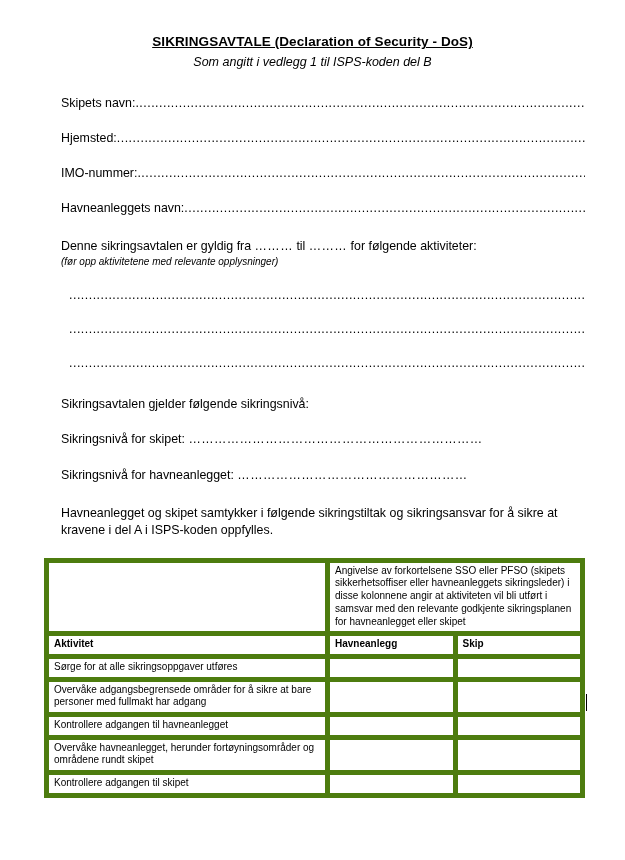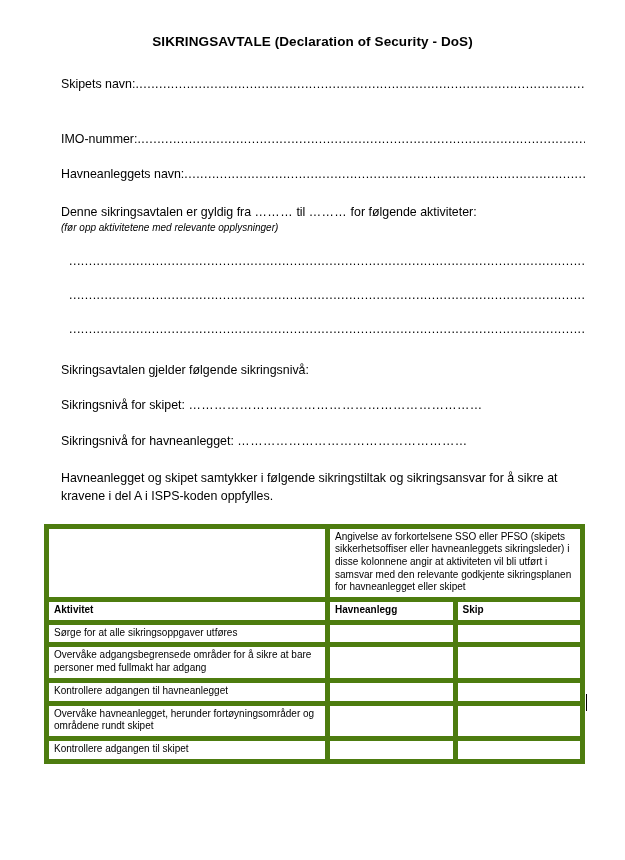--- a/index.html
+++ b/index.html
@@ -27,20 +27,21 @@
   .title-block {
     padding-top: 34px;
     text-align: center;
   }
   .doc-title {
     font-size: 13.5px;
     font-weight: bold;
     letter-spacing: 0.1px;
     line-height: 1.25;
     margin: 0;
+    text-decoration: underline;
   }
   .doc-subtitle {
     font-size: 12.5px;
     font-style: italic;
     line-height: 1.3;
     margin: 3px 0 0 0;
   }
 
   
   .body-area {
@@ -160,33 +161,38 @@
     background: #000000;
   }
 </style>
 </head>
 <body>
 
 <div class="page">
 
   <div class="title-block">
     <div class="doc-title">SIKRINGSAVTALE (Declaration of Security - DoS)</div>
+    <div class="doc-subtitle">Som angitt i vedlegg 1 til ISPS-koden del B</div>
   </div>
 
   <div class="body-area">
 
     <div class="spacer-26"></div>
 
     <div class="field-row">
       <span class="field-label">Skipets navn:</span>
       <span class="leader"></span>
     </div>
 
     <div class="spacer-20"></div>
 
+    <div class="field-row">
+      <span class="field-label">Hjemsted:</span>
+      <span class="leader"></span>
+    </div>
 
     <div class="spacer-20"></div>
 
     <div class="field-row">
       <span class="field-label">IMO-nummer:</span>
       <span class="leader"></span>
     </div>
 
     <div class="spacer-20"></div>
 

